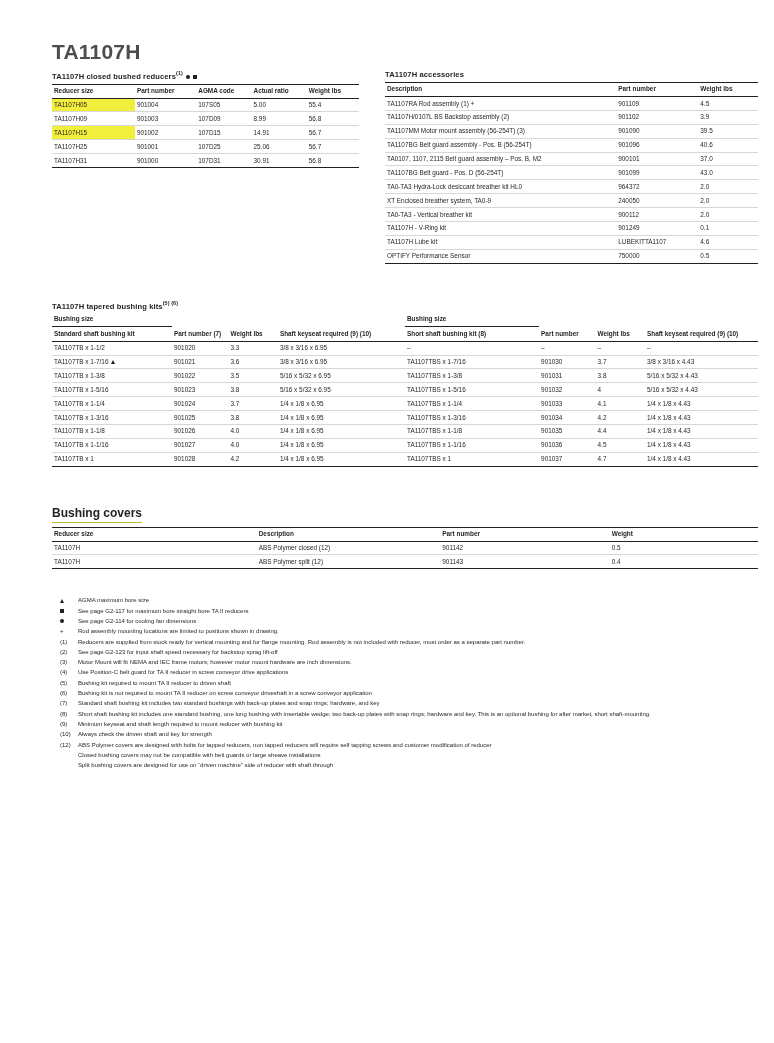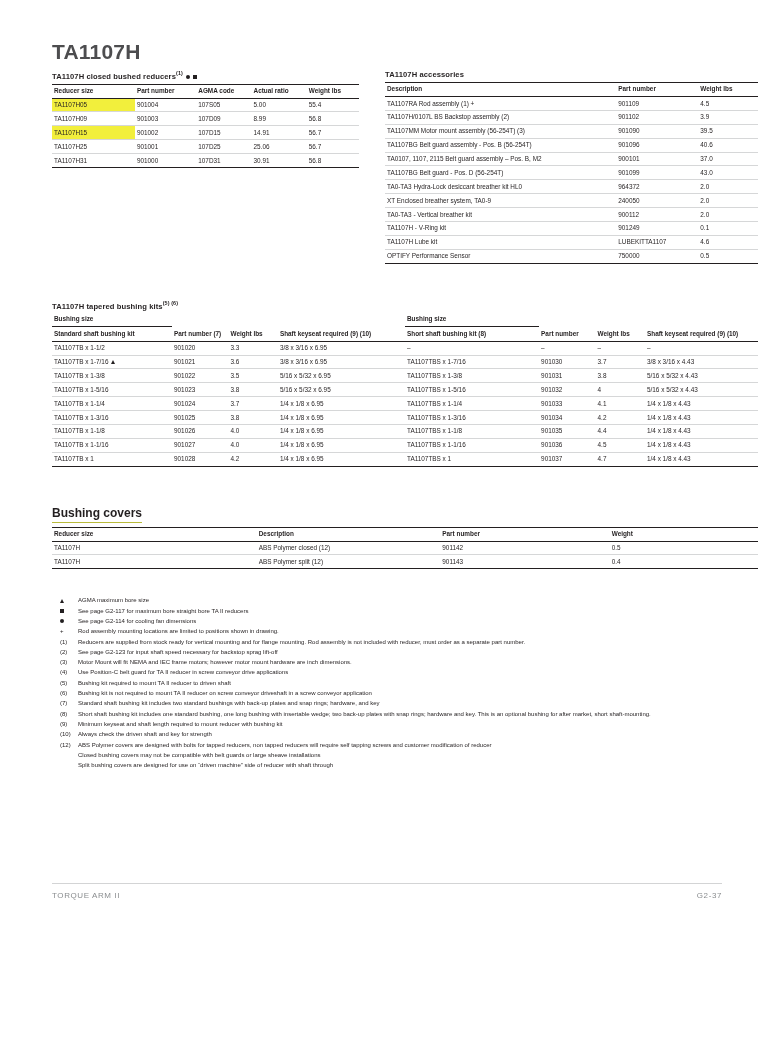--- a/index.html
+++ b/index.html
@@ -530,17 +530,13 @@
         <div class="txt plain">Closed bushing covers may not be compatible with belt guards or large sheave installations</div>
       </div>
       <div class="nrow">
         <div class="mark"></div>
         <div class="txt plain">Split bushing covers are designed for use on “driven machine” side of reducer with shaft through</div>
       </div>
     </div>
 
   </div>
 
-  <footer>
-    <div>TORQUE ARM II</div>
-    <div>G2-37</div>
-  </footer>
 </div>
 
 </body></html>

